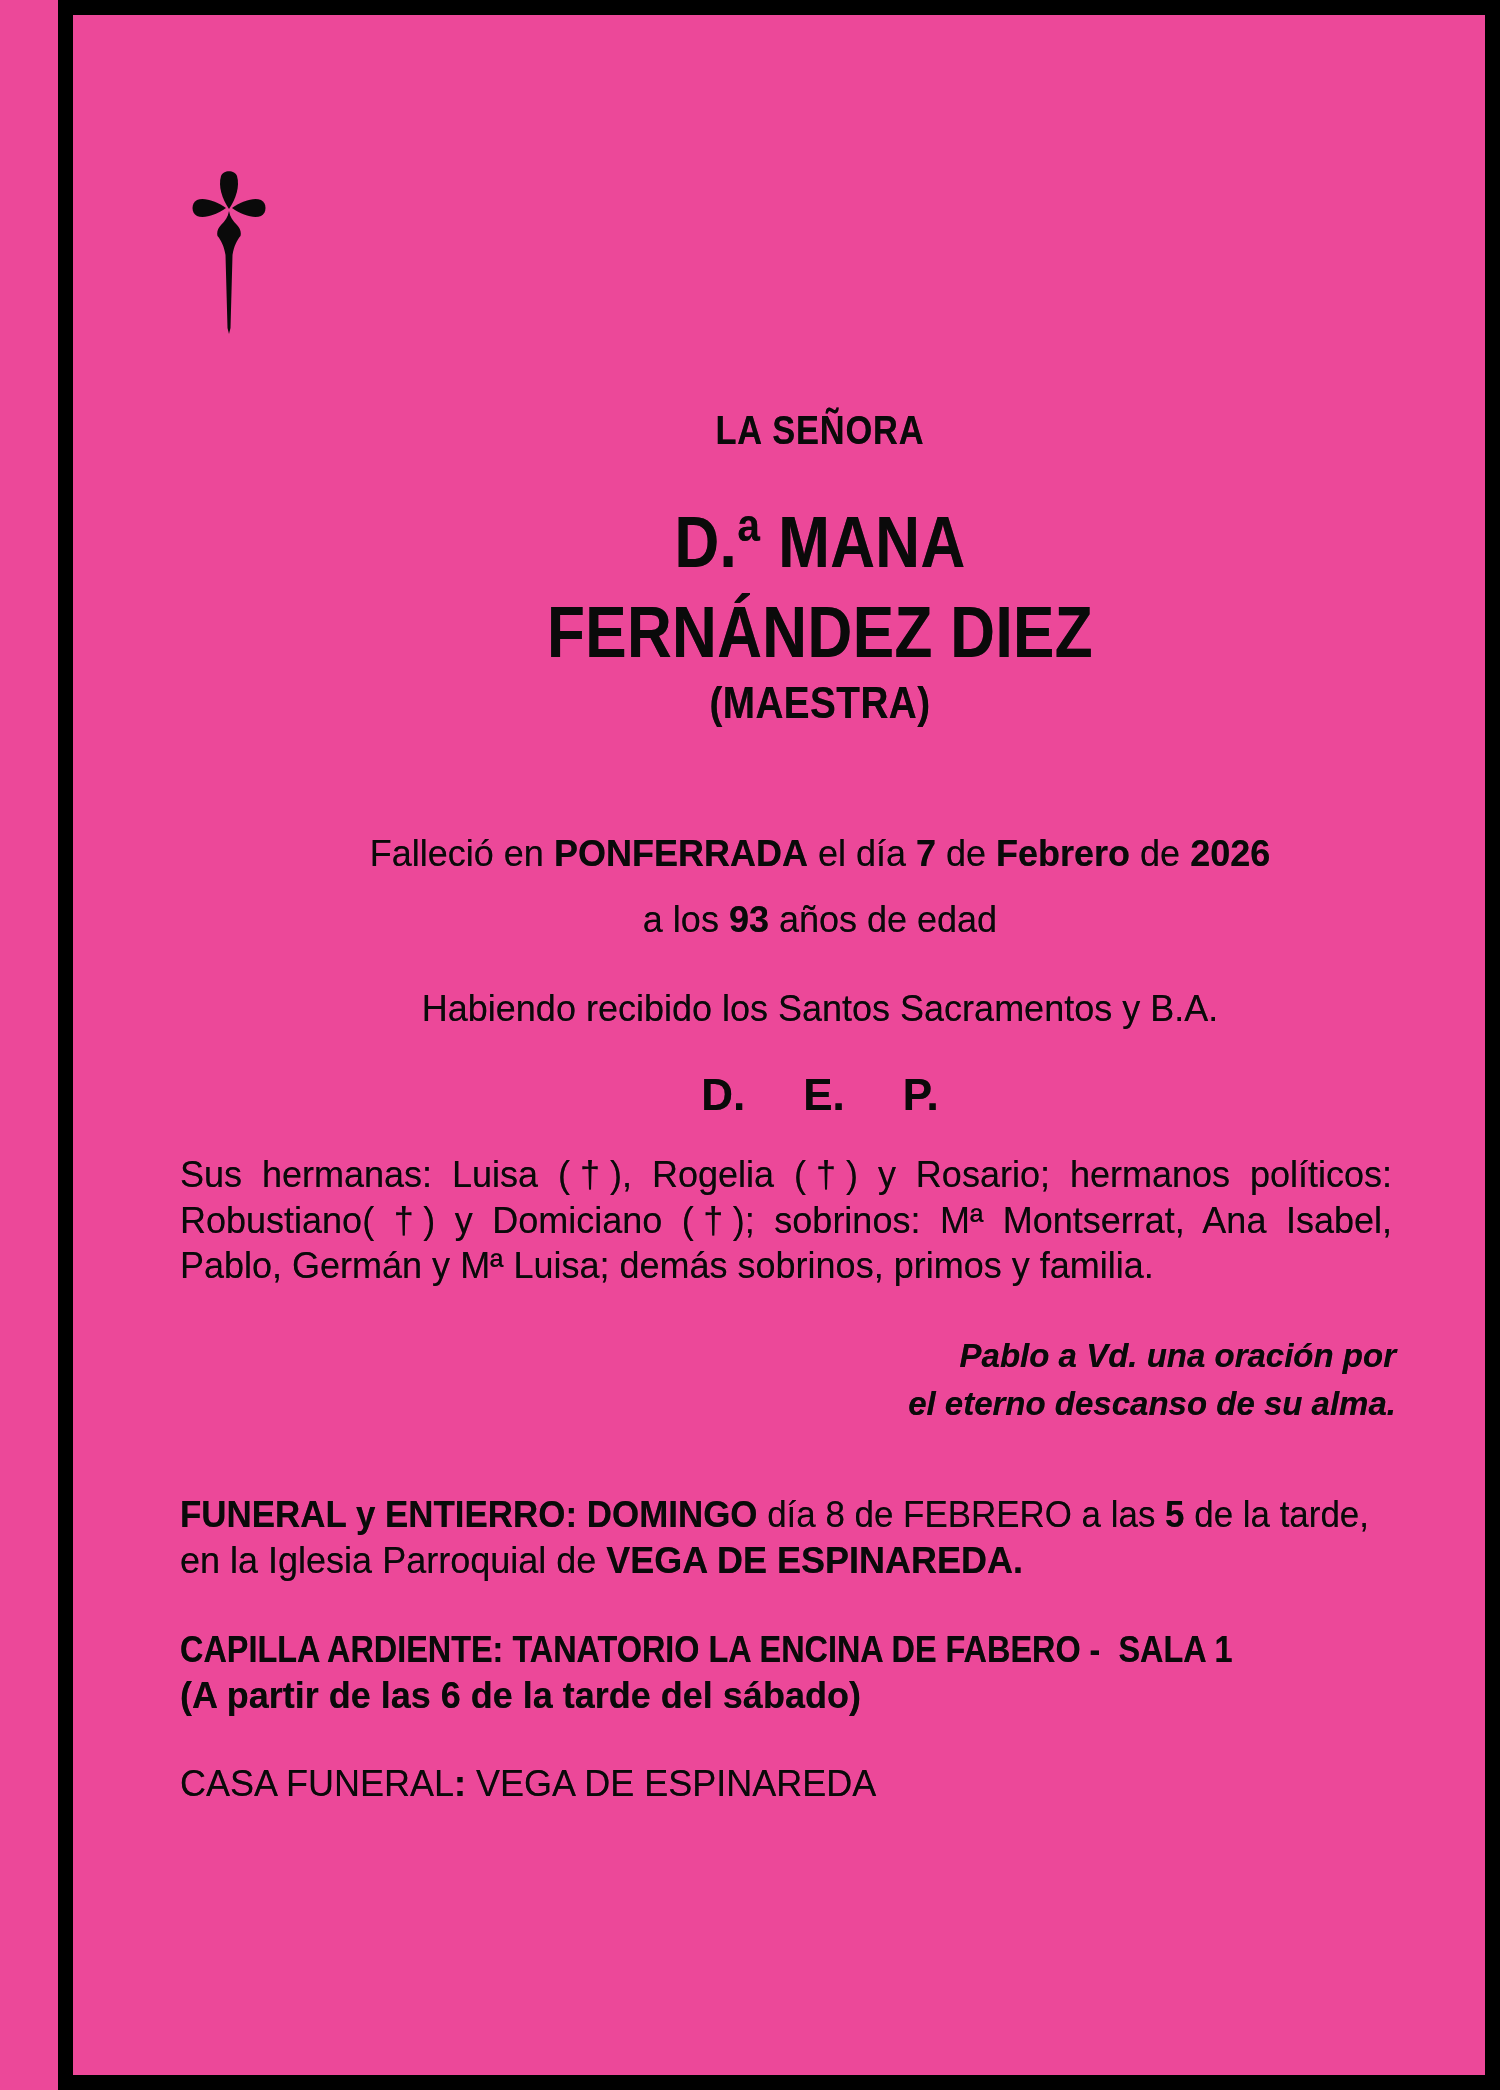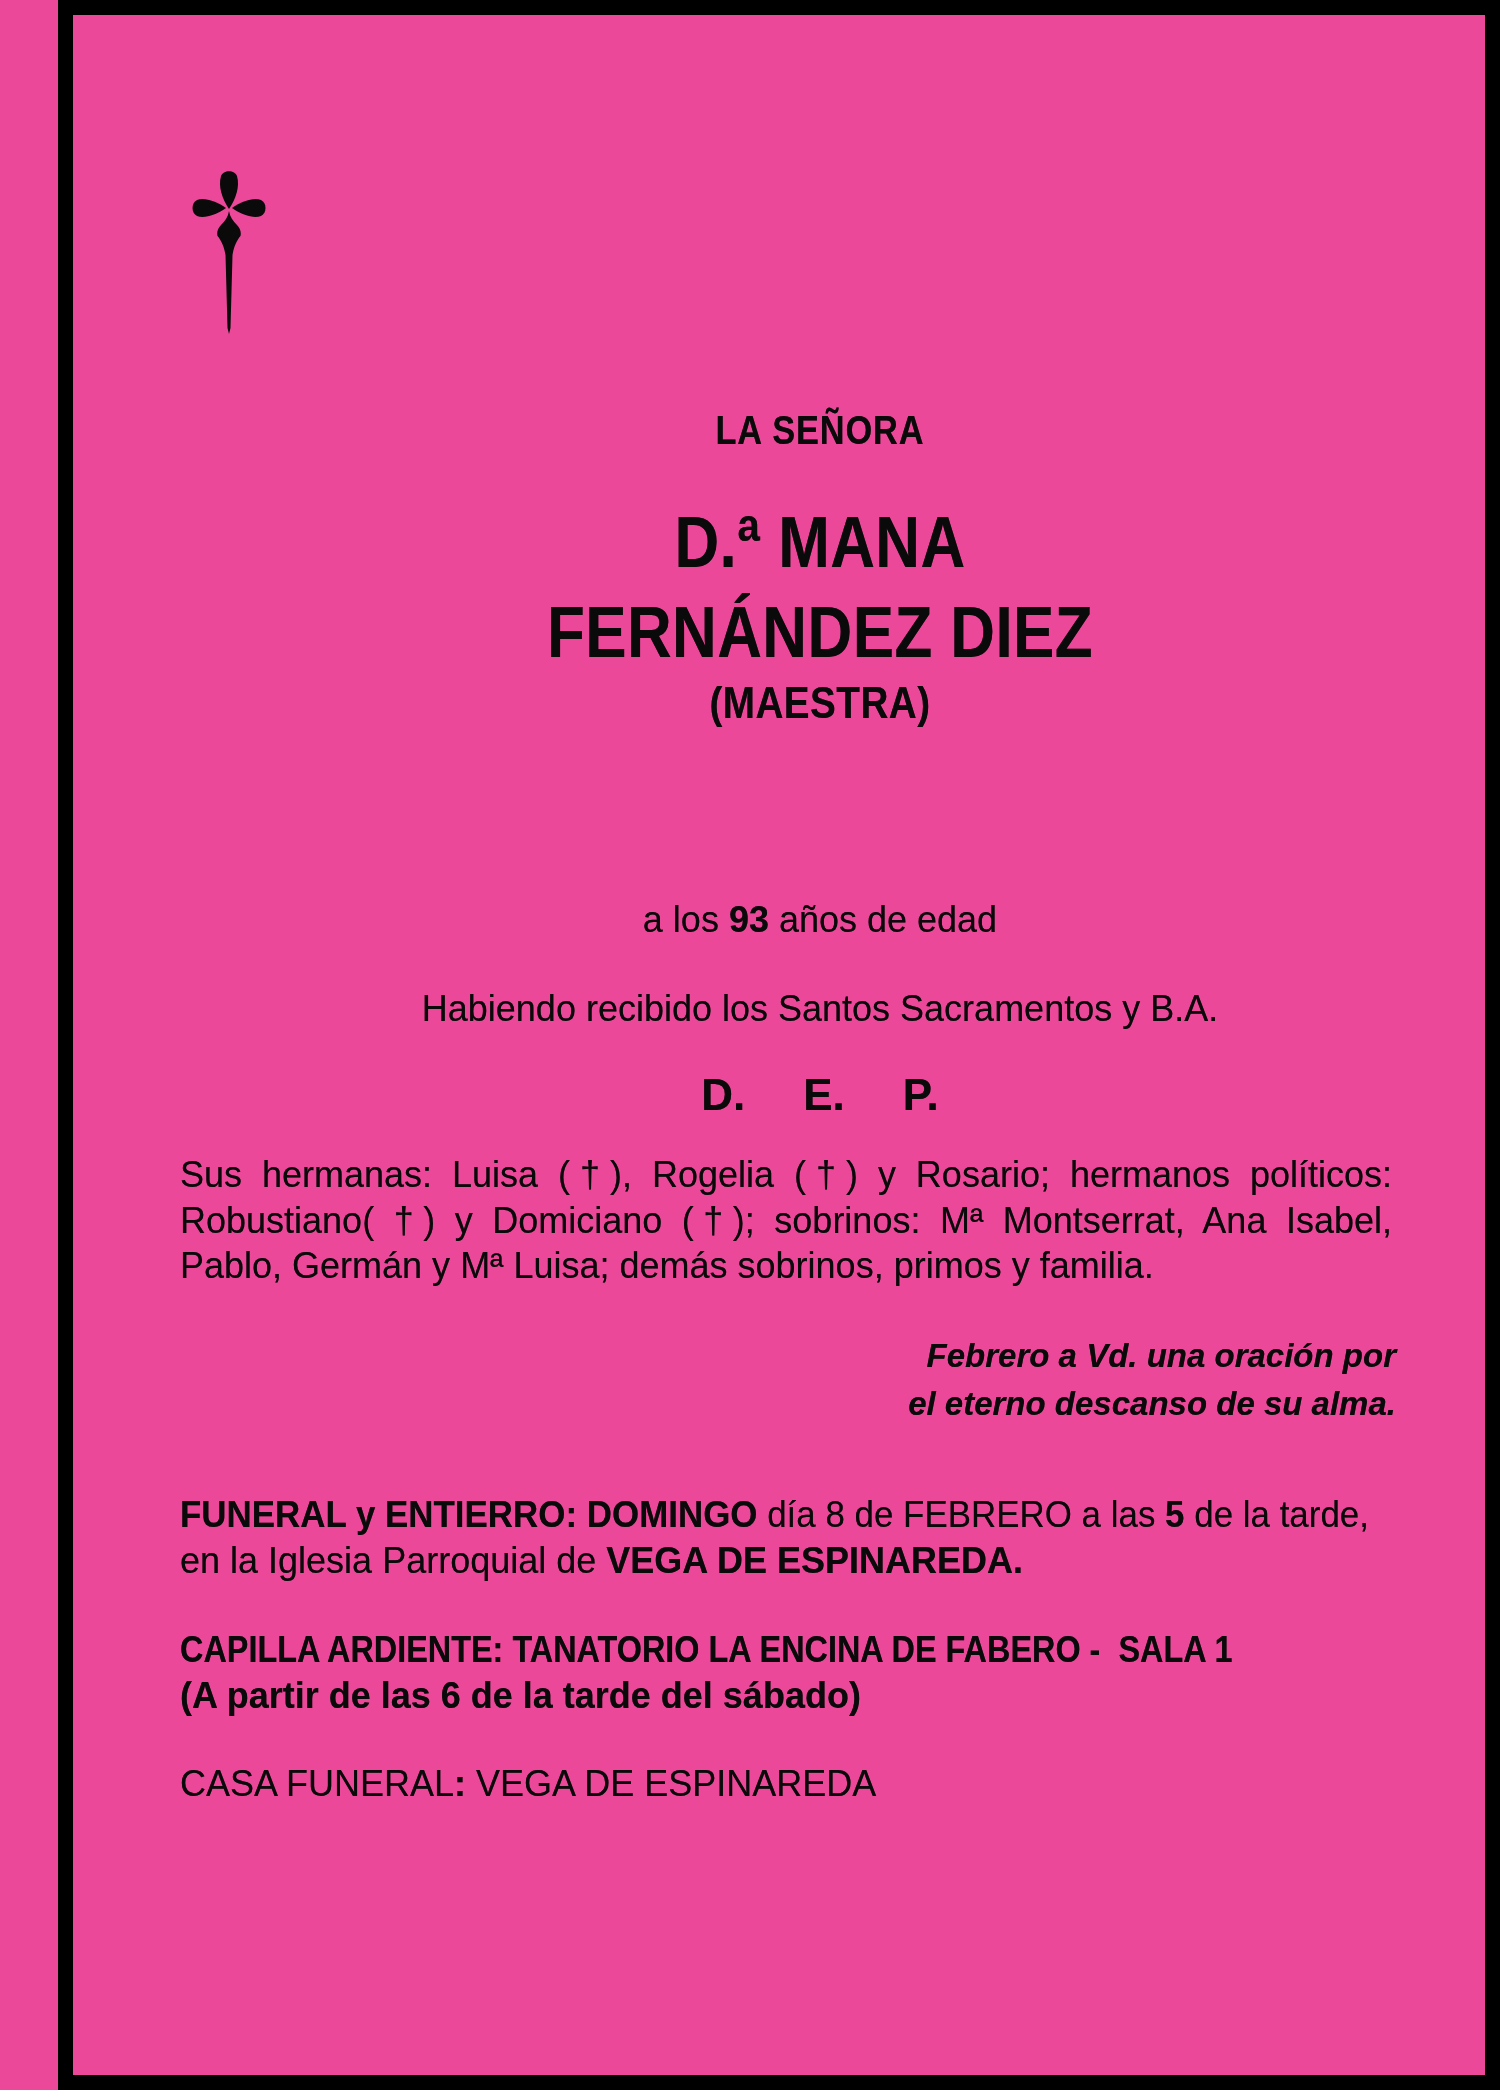--- a/index.html
+++ b/index.html
@@ -76,41 +76,44 @@
 
   <div class="abs centered name txt">
     <div>D.ª MANA</div>
     <div>FERNÁNDEZ DIEZ</div>
   </div>
 
   <div class="abs centered profession txt">
     <span>(MAESTRA)</span>
   </div>
 
+  <div class="abs centered body36 death-line txt">
+    <span>Falleció en </span><span class="b">PONFERRADA</span><span> el día </span><span class="b">7</span><span> de </span><span class="b">Febrero</span><span> de </span><span class="b">2026</span>
+  </div>
 
   <div class="abs centered body36 age-line txt">
     <span>a los </span><span class="b">93</span><span> años de edad</span>
   </div>
 
   <div class="abs centered body36 sacraments-line txt">
     <span>Habiendo recibido los Santos Sacramentos y B.A.</span>
   </div>
 
   <div class="abs centered dep txt">
     <span>D.</span><span>E.</span><span>P.</span>
   </div>
 
   <div class="abs family txt">
     <div class="jline">Sus hermanas: Luisa (†), Rogelia (†) y Rosario; hermanos políticos:</div>
     <div class="jline">Robustiano( †) y Domiciano (†); sobrinos: Mª Montserrat, Ana Isabel,</div>
     <div>Pablo, Germán y Mª Luisa; demás sobrinos, primos y familia.</div>
   </div>
 
   <div class="abs prayer txt">
-    <div>Febrero a Vd. una oración por</div>
+    <div>Pablo a Vd. una oración por</div>
     <div>el eterno descanso de su alma.</div>
   </div>
 
   <div class="abs funeral txt">
     <div class="nowrap fit97">
       <span class="b">FUNERAL y ENTIERRO: DOMINGO</span><span> día 8 de FEBRERO a las </span><span class="b">5</span><span> de la tarde,</span>
     </div>
     <div>
       <span>en la Iglesia Parroquial de </span><span class="b">VEGA DE ESPINAREDA.</span>
     </div>

